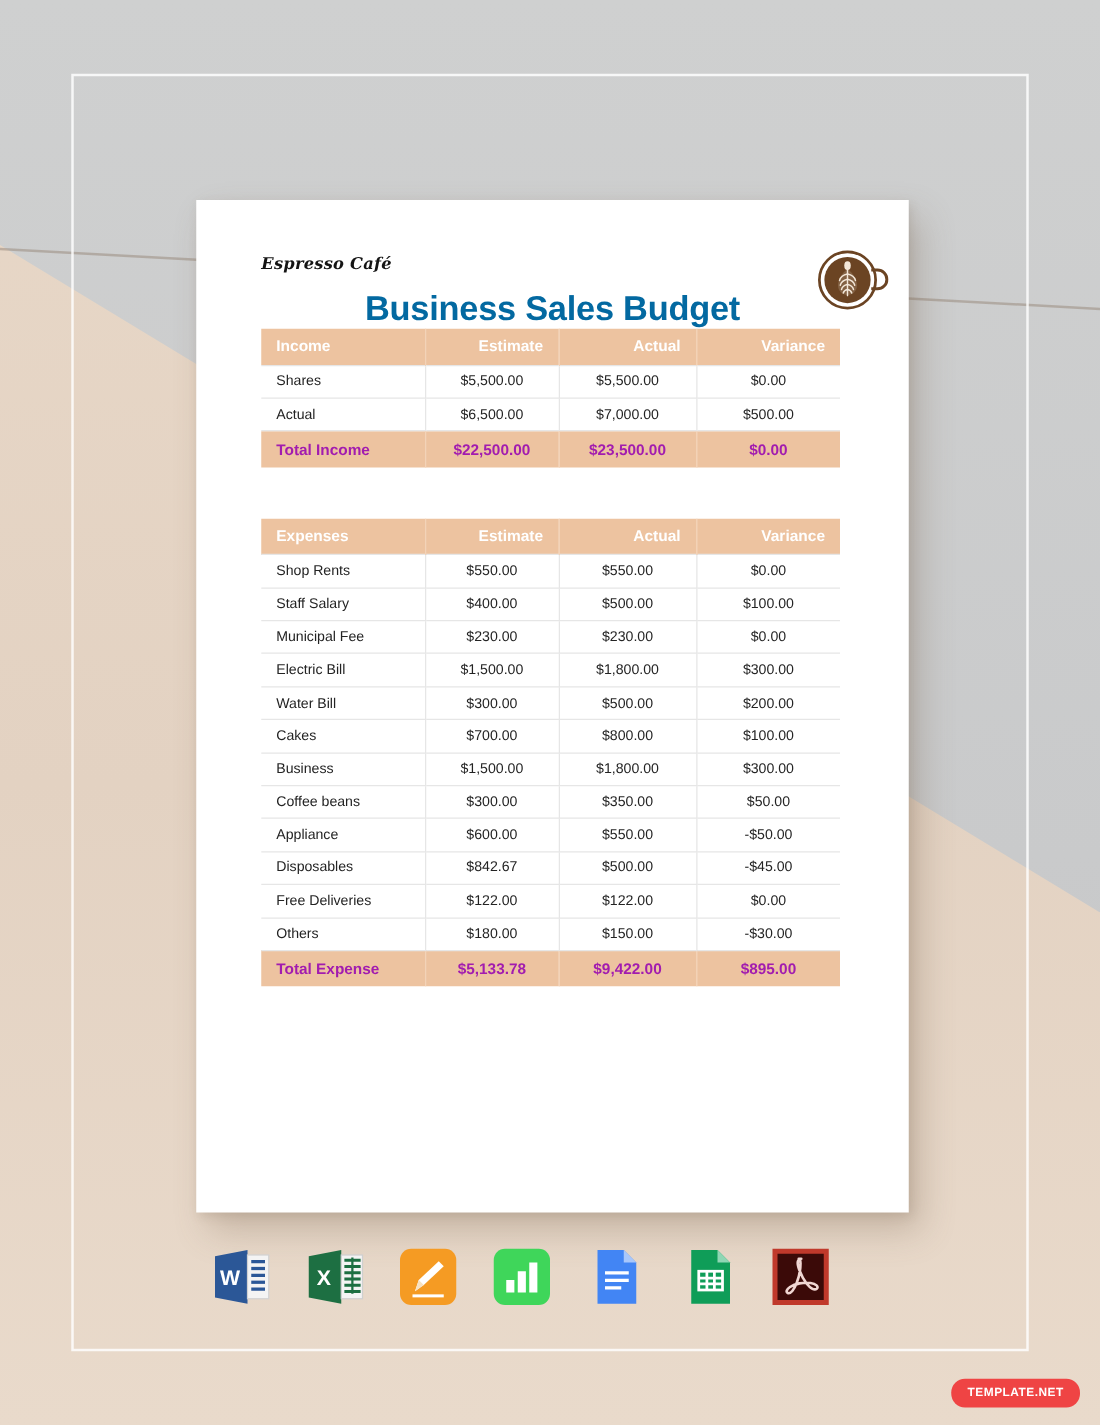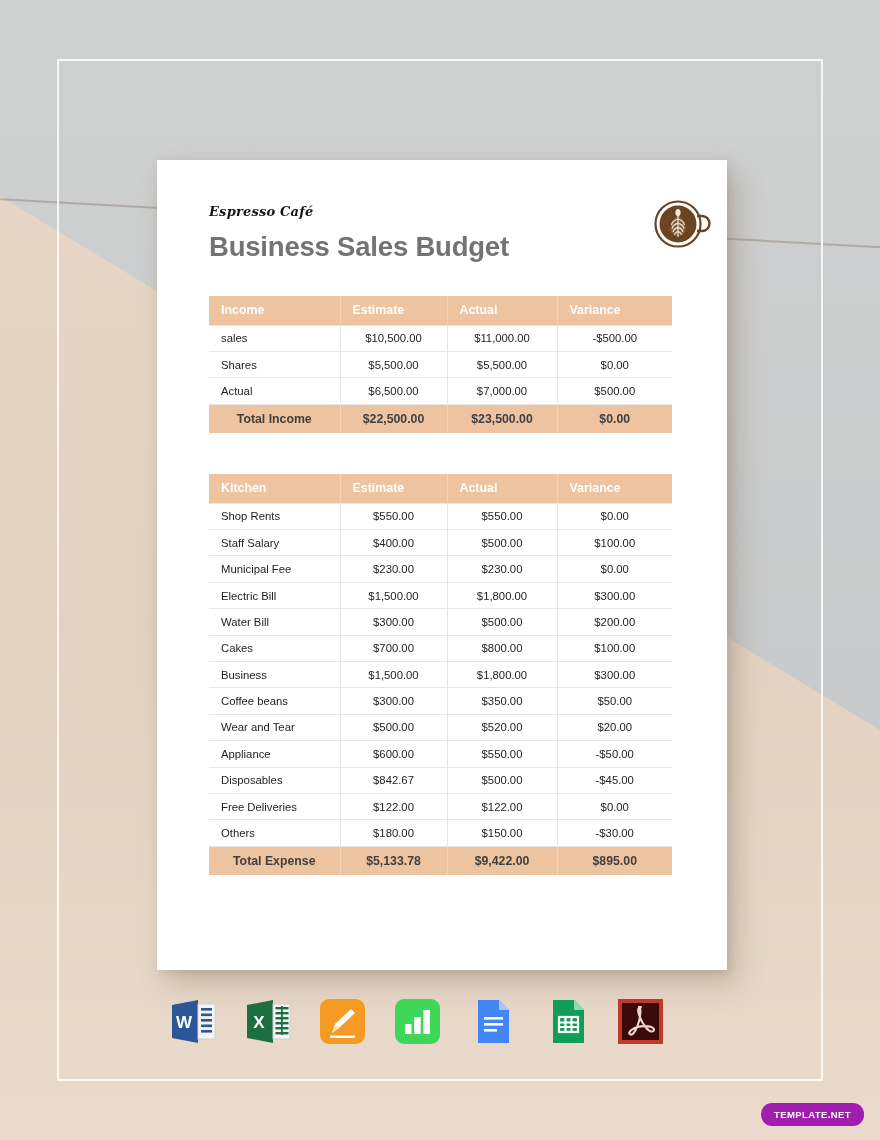--- a/index.html
+++ b/index.html
@@ -53,94 +53,92 @@
   .brand{
     text-align:left;
     font-family:"DejaVu Serif", serif;
     font-style:italic;
     font-weight:700;
     font-size:13px;
     color:#141414;
     letter-spacing:.2px;
   }
   .doc-title{
-    text-align:left;
+    text-align:center;
     font-size:27.5px;
     font-weight:700;
-    color:#737373;
+    color:#0369a1;
     letter-spacing:-.2px;
     margin-top:12px;
   }
   .logo{
     position:absolute; right:-36px; top:-6px;
     width:58px; height:52px;
   }
 
   
   .tbl{
     width:463px;
     border-collapse:collapse;
-    margin-top:33px;
     table-layout:fixed;
     font-size:11.3px;
     color:#232323;
   }
   .tbl.expenses{ margin-top:41px; }
   .tbl col.c1{ width:131px; }
   .tbl col.c2{ width:107px; }
   .tbl col.c3{ width:110px; }
   .tbl col.c4{ width:115px; }
   .tbl th{
     background:#edc3a0;
     color:#ffffff;
     font-weight:700;
     font-size:12.4px;
     height:29px;
     padding:0 12px;
-    text-align:left;
+    text-align:right;
     border-right:1px solid #f3d3b8;
   }
   .tbl th:first-child{ text-align:left; }
   .tbl th:last-child{ border-right:none; }
   .tbl td{
     height:26.4px;
     padding:0 12px;
     text-align:center;
     border-right:1px solid #e6e6e6;
     border-bottom:1px solid #e6e6e6;
     white-space:nowrap;
   }
   .tbl td:first-child{ text-align:left; }
   .tbl td:last-child{ border-right:none; }
   .tbl tbody tr:first-child td{ border-top:1px solid #e6e6e6; }
   .tbl tr.total td{
     background:#edc3a0;
-    color:#404040;
+    color:#a21caf;
     font-weight:700;
     font-size:12.3px;
     height:29px;
     border-right:1px solid #f3d3b8;
     border-bottom:none;
-    text-align:center;
   }
   .tbl tr.total td:last-child{ border-right:none; }
 
   
   .icons{
     position:absolute; left:157px; top:993px;
     width:520px; height:56px;
     display:flex; align-items:center; justify-content:space-between;
     padding:0 10px;
   }
   .ico{ width:53px; height:53px; position:relative; display:block; }
 
   
   .watermark{
     position:absolute; right:16px; bottom:14px;
-    background:#a21caf;
+    background:#ef4444;
     color:#ffffff;
     font-size:9.5px;
     font-weight:700;
     letter-spacing:.4px;
     padding:6px 13px;
     border-radius:11px;
   }
 </style>
 </head>
 <body>
@@ -194,26 +192,20 @@
         <thead>
           <tr>
             <th>Income</th>
             <th>Estimate</th>
             <th>Actual</th>
             <th>Variance</th>
           </tr>
         </thead>
         <tbody>
           <tr>
-            <td>sales</td>
-            <td>$10,500.00</td>
-            <td>$11,000.00</td>
-            <td>-$500.00</td>
-          </tr>
-          <tr>
             <td>Shares</td>
             <td>$5,500.00</td>
             <td>$5,500.00</td>
             <td>$0.00</td>
           </tr>
           <tr>
             <td>Actual</td>
             <td>$6,500.00</td>
             <td>$7,000.00</td>
             <td>$500.00</td>
@@ -229,21 +221,21 @@
 
       <table class="tbl expenses">
         <colgroup>
             <col class="c1">
             <col class="c2">
             <col class="c3">
             <col class="c4">
           </colgroup>
         <thead>
           <tr>
-            <th>Kitchen</th>
+            <th>Expenses</th>
             <th>Estimate</th>
             <th>Actual</th>
             <th>Variance</th>
           </tr>
         </thead>
         <tbody>
             <tr>
               <td>Shop Rents</td>
               <td>$550.00</td>
               <td>$550.00</td>
@@ -283,26 +275,20 @@
               <td>Business</td>
               <td>$1,500.00</td>
               <td>$1,800.00</td>
               <td>$300.00</td>
             </tr>
             <tr>
               <td>Coffee beans</td>
               <td>$300.00</td>
               <td>$350.00</td>
               <td>$50.00</td>
-            </tr>
-            <tr>
-              <td>Wear and Tear</td>
-              <td>$500.00</td>
-              <td>$520.00</td>
-              <td>$20.00</td>
             </tr>
             <tr>
               <td>Appliance</td>
               <td>$600.00</td>
               <td>$550.00</td>
               <td>-$50.00</td>
             </tr>
             <tr>
               <td>Disposables</td>
               <td>$842.67</td>

